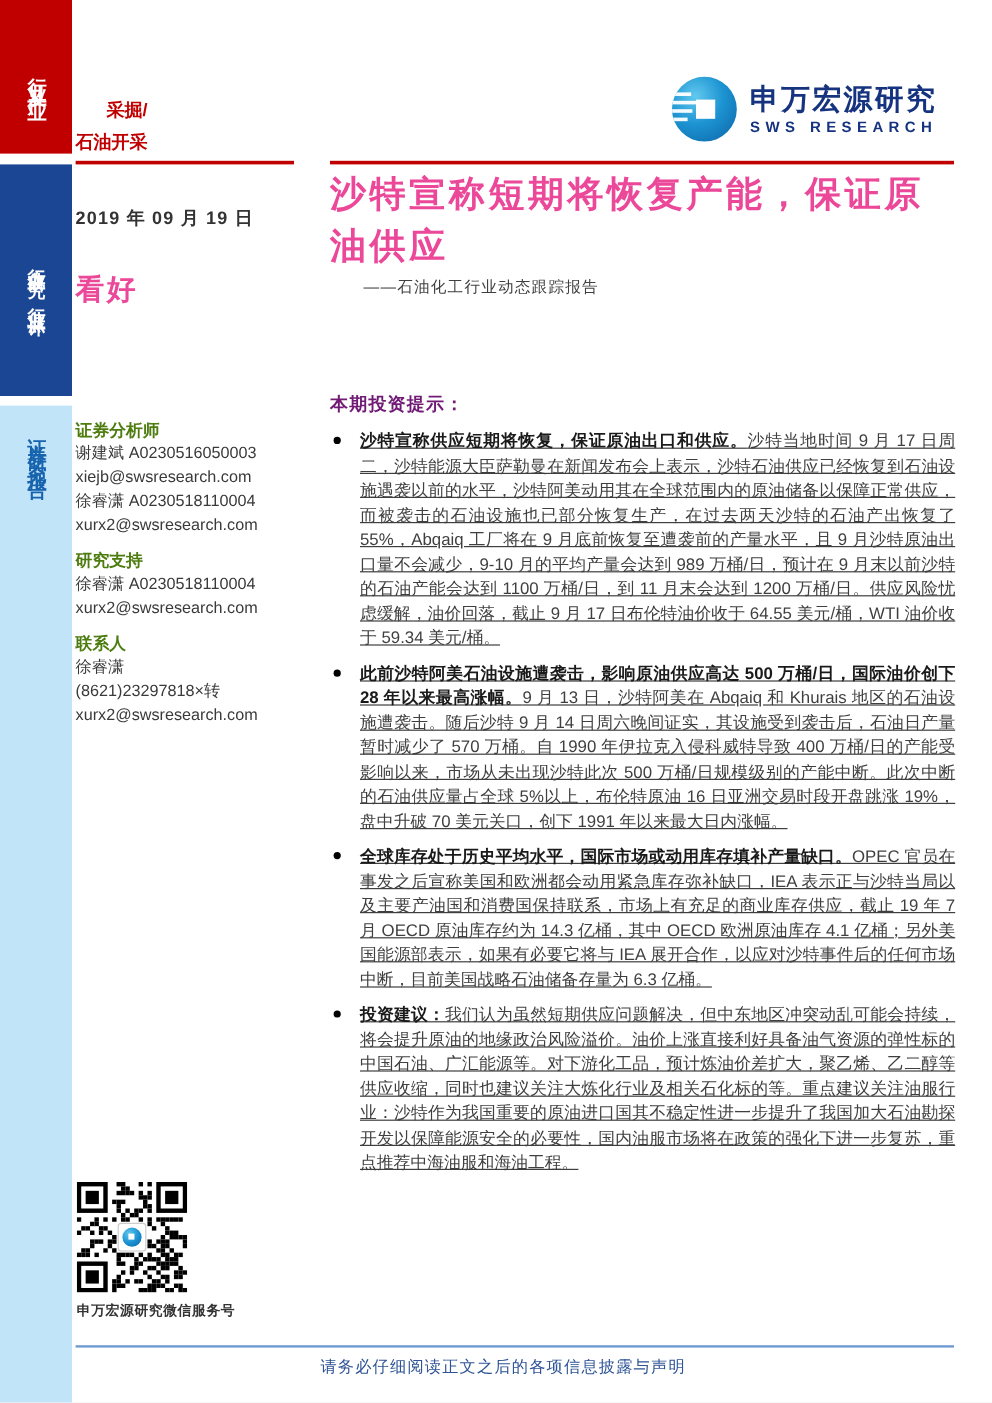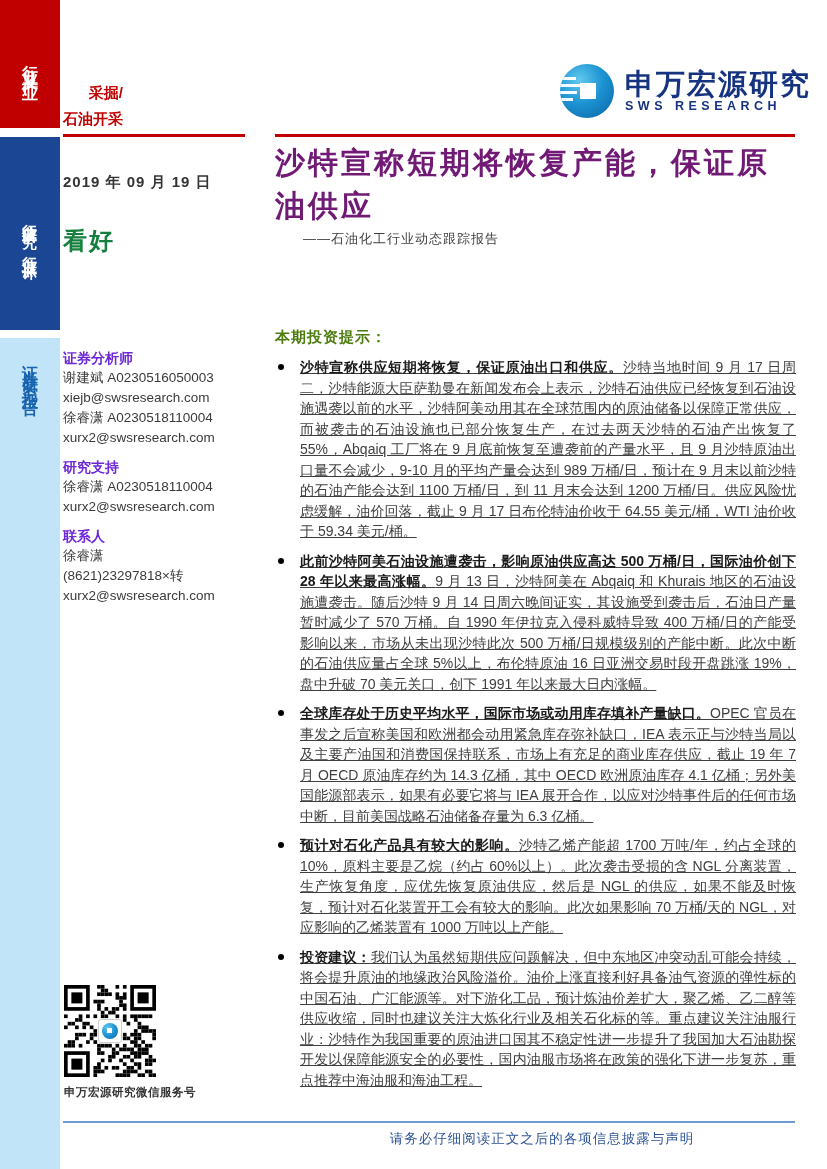--- a/index.html
+++ b/index.html
@@ -19,46 +19,46 @@
     font-weight:bold; letter-spacing:5px; font-size:16px; line-height:1;
   }
   .band-red .vtext, .band-navy .vtext { color:#ffffff; }
   .band-navy .vtext { font-size:15px; letter-spacing:3px; }
   .band-light .vtext { color:#1763ae; letter-spacing:7px; }
   
   .industry { position:absolute; left:63px; top:80px; color:#c00000; font-weight:bold; font-size:15px; line-height:26px;text-align:right; }
   .rule-red-left  { position:absolute; left:63px;  top:134px; width:182px; height:3px; background:#c00000; }
   .rule-red-right { position:absolute; left:275px; top:134px; width:520px; height:3px; background:#c00000; }
   .date   { position:absolute; left:63px; top:146px; font-weight:bold; font-size:15px; color:#333333; letter-spacing:1px;margin-top:27px; }
-  .rating { position:absolute; left:63px; top:225px; font-weight:bold; font-size:24px; color:#15803d; letter-spacing:2px; }
+  .rating { position:absolute; left:63px; top:225px; font-weight:bold; font-size:24px; color:#ec4899; letter-spacing:2px; }
   .analysts { position:absolute; left:63px; top:348px; width:200px; font-size:13.5px; color:#3a3a3a; line-height:20px; }
   .analysts .sec { margin-top:9px; }
   .analysts .sec:first-child { margin-top:0; }
-  .analysts .hd { color:#6d28d9; font-weight:bold; font-size:14px; }
+  .analysts .hd { color:#4d7c0f; font-weight:bold; font-size:14px; }
   
   .logo { position:absolute; left:560px; top:64px; display:flex; align-items:center; }
   .logo-circle {
     position:relative; width:54px; height:54px; border-radius:50%; overflow:hidden;
     background:radial-gradient(circle at 36% 30%, #62c9ef 0%, #1d94d2 45%, #0b62a6 100%);
     flex:0 0 auto;
   }
   .logo-circle .sq { position:absolute; left:20px; top:19px; width:16px; height:16px; background:#ffffff; }
   .logo-circle .st { position:absolute; left:0; height:3px; background:#ffffff; opacity:.95; }
   .s1 { top:13px; width:16px; } .s2 { top:20px; width:20px; } .s3 { top:27px; width:17px; } .s4 { top:34px; width:13px; }
   .logo-text { margin-left:11px; }
-  .logo-cn { font-size:29px; font-weight:bold; color:#16337f; letter-spacing:2px; line-height:30px; }
+  .logo-cn { font-size:24px; font-weight:bold; color:#16337f; letter-spacing:2px; line-height:30px; }
   .logo-en { font-size:12.5px; font-weight:bold; color:#16337f; letter-spacing:4.5px; }
   
   .title {
     position:absolute; left:275px; top:141px; width:523px;
-    font-size:30px; line-height:43px; font-weight:bold; color:#701a75; letter-spacing:3px;
+    font-size:30px; line-height:43px; font-weight:bold; color:#ec4899; letter-spacing:3px;
   }
   .subtitle { position:absolute; left:303px; top:230px; font-size:13px; color:#3f3f3f; letter-spacing:1px; }
   
-  .hl-head { position:absolute; left:275px; top:328px; font-size:15px; font-weight:bold; color:#4d7c0f; letter-spacing:1px; }
+  .hl-head { position:absolute; left:275px; top:328px; font-size:15px; font-weight:bold; color:#701a75; letter-spacing:1px; }
   .bullets { position:absolute; left:275px; top:357px; width:521px; list-style:none; }
   .bullets li {
     position:relative; padding-left:25px; margin-bottom:9px;
     font-size:14px; line-height:20.5px; color:#3f3f3f; text-align:justify;text-decoration:underline;
   }
   .bullets li::before {
     content:""; position:absolute; left:3px; top:7px; width:6px; height:6px; border-radius:50%; background:#000000;
   }
   .bullets .lead { font-weight:bold; color:#1a1a1a; }
   
@@ -71,21 +71,21 @@
   }
   .qr .mini-circle {
     width:16px; height:16px; border-radius:50%;
     background:radial-gradient(circle at 35% 30%, #5ec7ee 0%, #1d94d2 50%, #0b62a6 100%);
     position:relative;
   }
   .qr .mini-circle::after { content:""; position:absolute; left:5px; top:5px; width:5px; height:5px; background:#ffffff; }
   .qr-caption { margin-top:8px; font-size:11.5px; color:#333333; white-space:nowrap; font-weight:bold; letter-spacing:0.5px;text-align:right; }
   
   .footer-rule { position:absolute; left:63px; top:1121px; width:732px; height:2px; background:#6f9bd2; }
-  .footer-text { position:absolute; left:282px; top:1130px; width:520px; text-align:center; font-size:13.5px; color:#2e5496; letter-spacing:1px; }
+  .footer-text { position:absolute; left:267px; top:1130px; width:520px; text-align:left; font-size:13.5px; color:#2e5496; letter-spacing:1px; }
 </style>
 </head>
 <body>
 
 <div class="page">
 
   <div class="band band-red">
     <span class="vtext">行业及产业</span>
   </div>
   <div class="band band-navy">
@@ -140,21 +140,20 @@
       <div>(8621)23297818×转</div>
       <div>xurx2@swsresearch.com</div>
     </div>
   </div>
 
   <div class="hl-head">本期投资提示：</div>
   <ul class="bullets">
     <li><span class="lead">沙特宣称供应短期将恢复，保证原油出口和供应。</span><span>沙特当地时间 9 月 17 日周二，沙特能源大臣萨勒曼在新闻发布会上表示，沙特石油供应已经恢复到石油设施遇袭以前的水平，沙特阿美动用其在全球范围内的原油储备以保障正常供应，而被袭击的石油设施也已部分恢复生产，在过去两天沙特的石油产出恢复了 55%，Abqaiq 工厂将在 9 月底前恢复至遭袭前的产量水平，且 9 月沙特原油出口量不会减少，9-10 月的平均产量会达到 989 万桶/日，预计在 9 月末以前沙特的石油产能会达到 1100 万桶/日，到 11 月末会达到 1200 万桶/日。供应风险忧虑缓解，油价回落，截止 9 月 17 日布伦特油价收于 64.55 美元/桶，WTI 油价收于 59.34 美元/桶。</span></li>
     <li><span class="lead">此前沙特阿美石油设施遭袭击，影响原油供应高达 500 万桶/日，国际油价创下 28 年以来最高涨幅。</span><span>9 月 13 日，沙特阿美在 Abqaiq 和 Khurais 地区的石油设施遭袭击。随后沙特 9 月 14 日周六晚间证实，其设施受到袭击后，石油日产量暂时减少了 570 万桶。自 1990 年伊拉克入侵科威特导致 400 万桶/日的产能受影响以来，市场从未出现沙特此次 500 万桶/日规模级别的产能中断。此次中断的石油供应量占全球 5%以上，布伦特原油 16 日亚洲交易时段开盘跳涨 19%，盘中升破 70 美元关口，创下 1991 年以来最大日内涨幅。</span></li>
     <li><span class="lead">全球库存处于历史平均水平，国际市场或动用库存填补产量缺口。</span><span>OPEC 官员在事发之后宣称美国和欧洲都会动用紧急库存弥补缺口，IEA 表示正与沙特当局以及主要产油国和消费国保持联系，市场上有充足的商业库存供应，截止 19 年 7 月 OECD 原油库存约为 14.3 亿桶，其中 OECD 欧洲原油库存 4.1 亿桶；另外美国能源部表示，如果有必要它将与 IEA 展开合作，以应对沙特事件后的任何市场中断，目前美国战略石油储备存量为 6.3 亿桶。</span></li>
-    <li><span class="lead">预计对石化产品具有较大的影响。</span><span>沙特乙烯产能超 1700 万吨/年，约占全球的 10%，原料主要是乙烷（约占 60%以上）。此次袭击受损的含 NGL 分离装置，生产恢复角度，应优先恢复原油供应，然后是 NGL 的供应，如果不能及时恢复，预计对石化装置开工会有较大的影响。此次如果影响 70 万桶/天的 NGL，对应影响的乙烯装置有 1000 万吨以上产能。</span></li>
     <li><span class="lead">投资建议：</span><span>我们认为虽然短期供应问题解决，但中东地区冲突动乱可能会持续，将会提升原油的地缘政治风险溢价。油价上涨直接利好具备油气资源的弹性标的中国石油、广汇能源等。对下游化工品，预计炼油价差扩大，聚乙烯、乙二醇等供应收缩，同时也建议关注大炼化行业及相关石化标的等。重点建议关注油服行业：沙特作为我国重要的原油进口国其不稳定性进一步提升了我国加大石油勘探开发以保障能源安全的必要性，国内油服市场将在政策的强化下进一步复苏，重点推荐中海油服和海油工程。</span></li>
 
   </ul>
 
   <div class="qr-wrap">
     <div class="qr">
       <svg id="qr-svg" width="92" height="92" viewBox="0 0 25 25" xmlns="http://www.w3.org/2000/svg">
           <rect x="0" y="0" width="25" height="25" fill="#ffffff"></rect>
           <rect x="9" y="0" width="1" height="1" fill="#000000"></rect>
           <rect x="10" y="0" width="1" height="1" fill="#000000"></rect>

